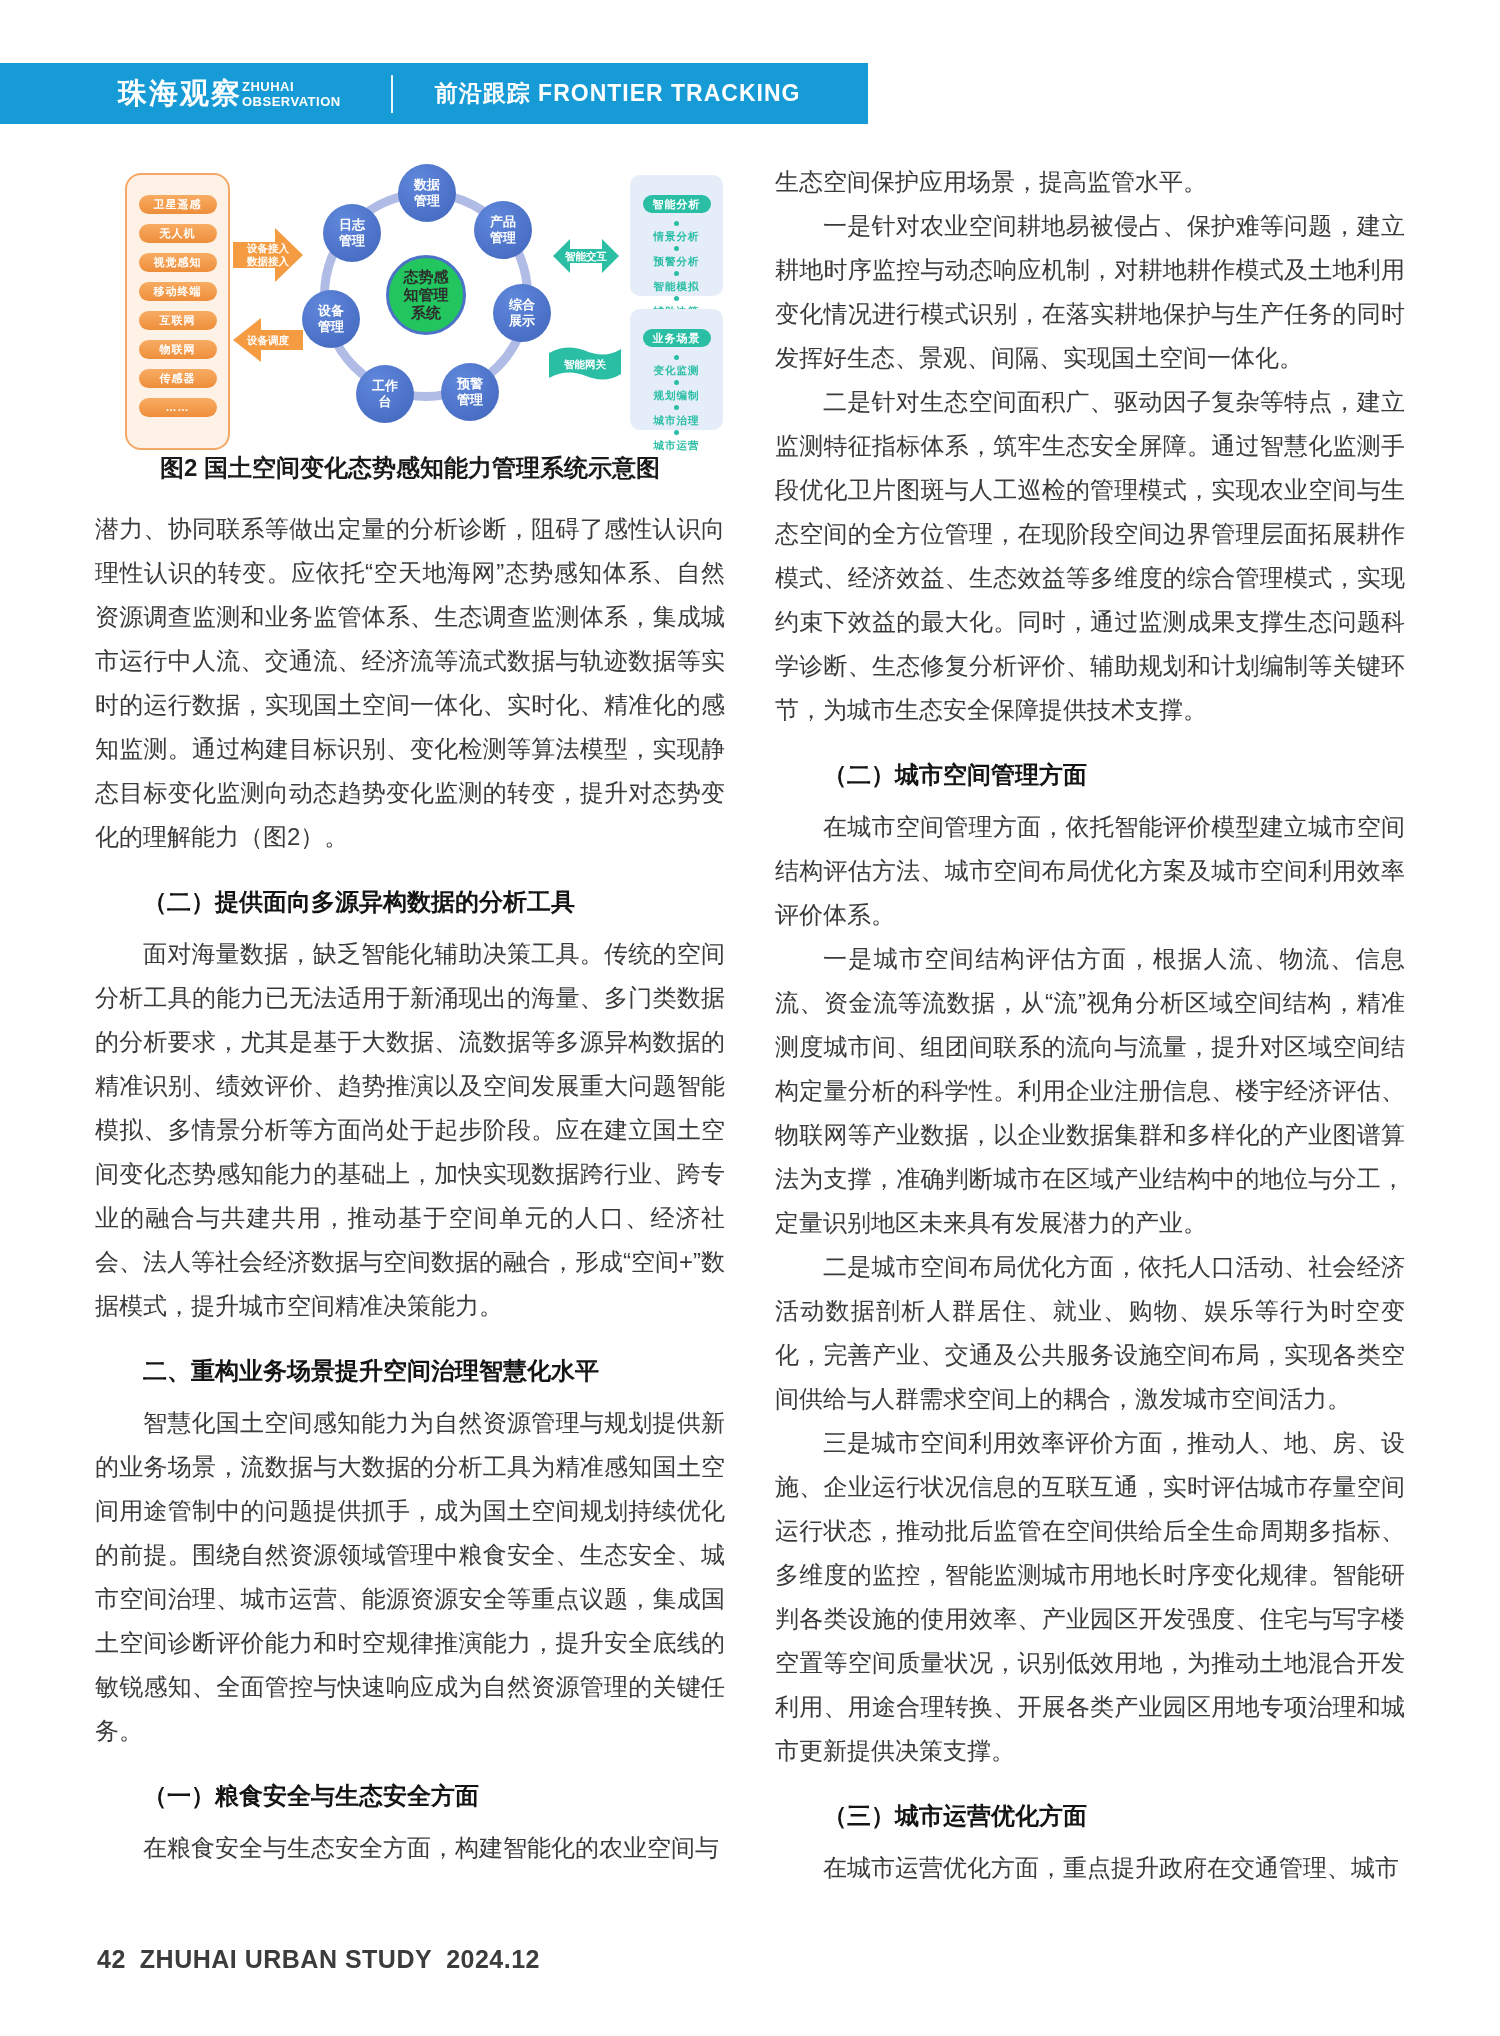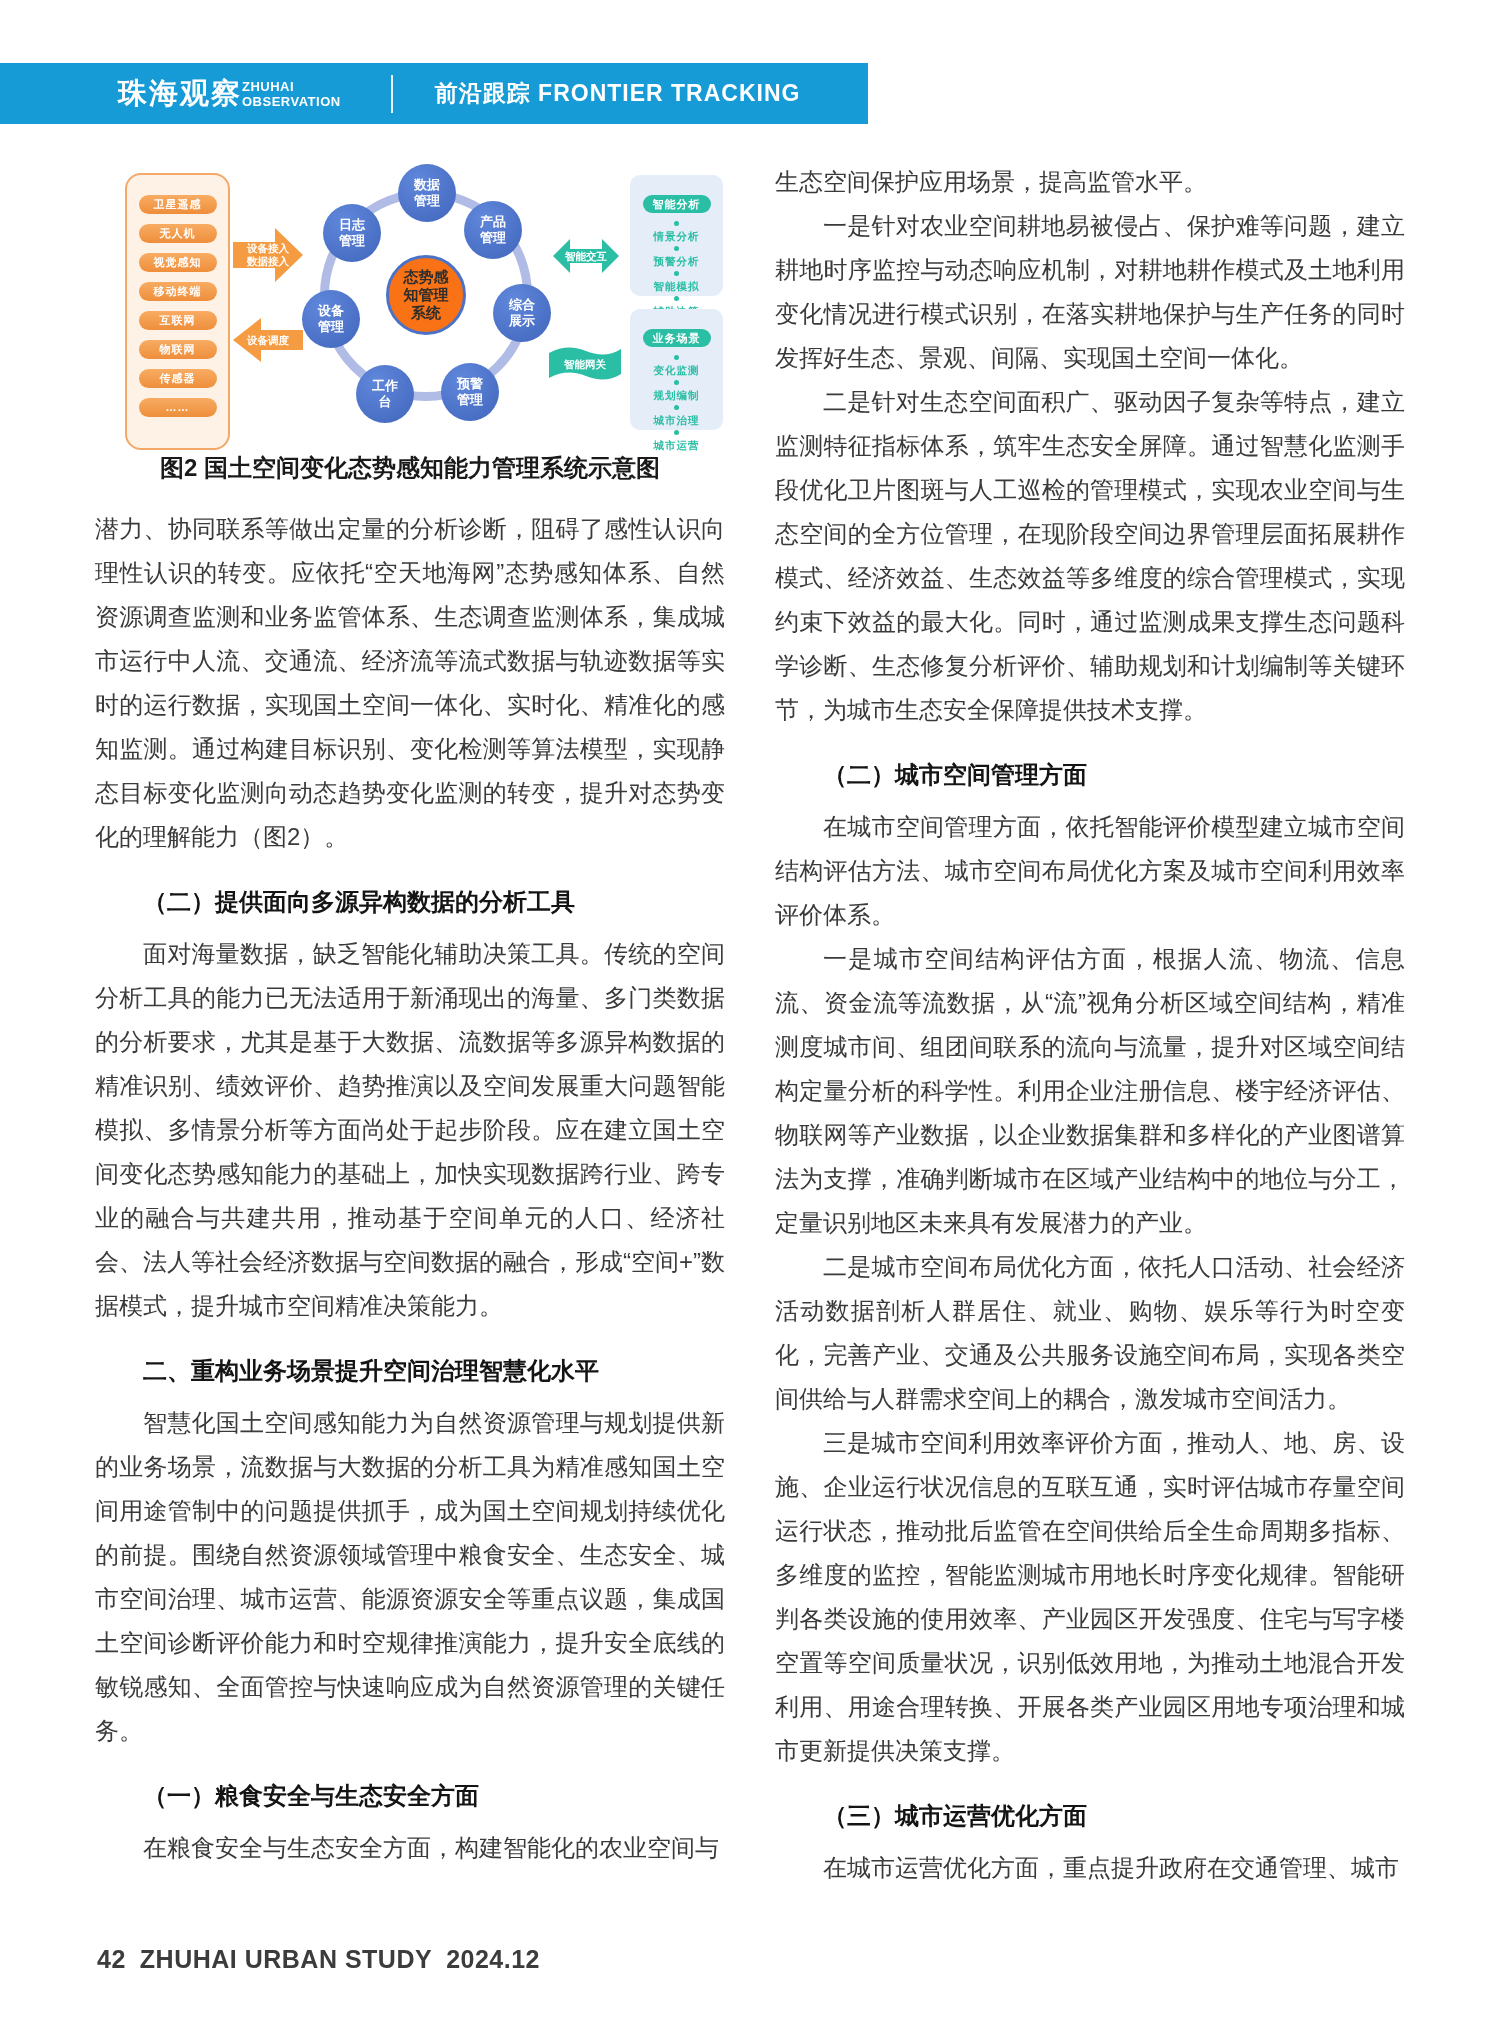--- a/index.html
+++ b/index.html
@@ -36,21 +36,21 @@
   .src-pill{width:78px;height:19px;border-radius:10px;background:linear-gradient(180deg,#F8AC63,#EE8E3B);
             color:#fff;font-size:11px;line-height:19px;text-align:center;font-weight:bold;letter-spacing:1px;}
 
   .arrow{position:absolute;}
   .arrow .lbl{position:absolute;inset:0;display:flex;flex-direction:column;align-items:center;
               justify-content:center;color:#fff;font-size:10.5px;font-weight:bold;line-height:13px;}
 
   .ring{position:absolute;left:225px;top:61px;width:212px;height:212px;box-sizing:border-box;
         border:9px solid #B1BCE6;border-radius:50%;}
   .center-circle{position:absolute;left:291px;top:127px;width:80px;height:80px;box-sizing:border-box;
-        background:#f97316;border:3px solid #4B72C7;border-radius:50%;display:flex;flex-direction:column;
+        background:#22c55e;border:3px solid #4B72C7;border-radius:50%;display:flex;flex-direction:column;
         align-items:center;justify-content:center;font-size:15px;font-weight:bold;color:#2d2d2d;line-height:18px;}
   .sat{position:absolute;width:58px;height:58px;border-radius:50%;
        background:radial-gradient(circle at 35% 28%,#5f87da,#4166bd);color:#fff;font-weight:bold;
        font-size:13px;line-height:16px;display:flex;flex-direction:column;align-items:center;
        justify-content:center;text-align:center;}
 
   .panel{position:absolute;left:535px;width:93px;height:121px;background:#E5EDF8;border-radius:10px;
          box-sizing:border-box;display:flex;flex-direction:column;align-items:center;padding-top:20px;}
   .panel-pill{background:#2ABEA5;color:#fff;font-size:11px;font-weight:bold;height:18px;line-height:18px;
               padding:0 10px;border-radius:9px;letter-spacing:1px;}
@@ -120,21 +120,21 @@
       </div>
 
       <div class="sat" style="left:303px;top:36px;">
         <span>数据</span>
         <span>管理</span>
       </div>
       <div class="sat" style="left:228px;top:76px;">
         <span>日志</span>
         <span>管理</span>
       </div>
-      <div class="sat" style="left:369px;top:73px;">
+      <div class="sat" style="left:379px;top:73px;">
         <span>产品</span>
         <span>管理</span>
       </div>
       <div class="sat" style="left:207px;top:162px;">
         <span>设备</span>
         <span>管理</span>
       </div>
       <div class="sat" style="left:398px;top:156px;">
         <span>综合</span>
         <span>展示</span>

